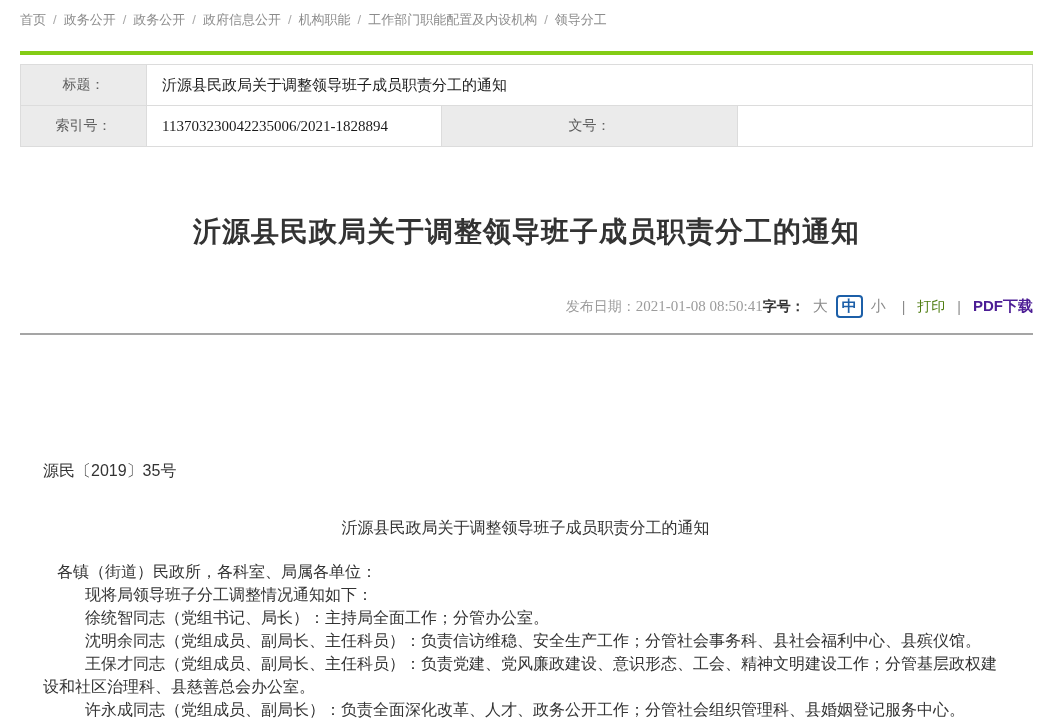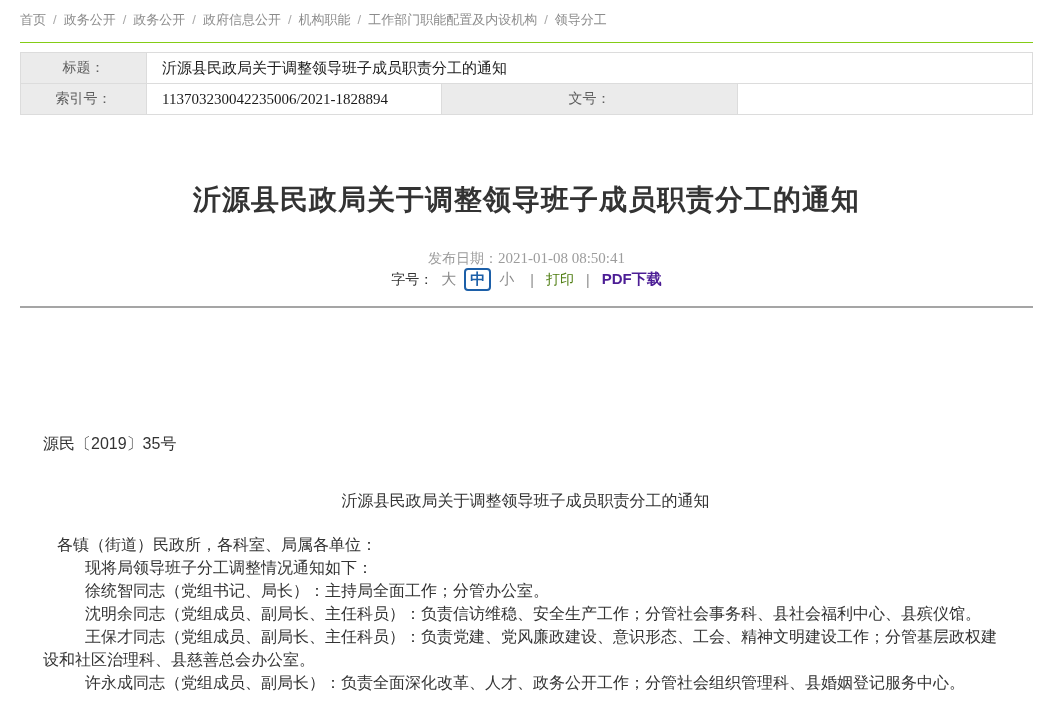--- a/index.html
+++ b/index.html
@@ -6,39 +6,39 @@
   html, body {
     width: 1053px; height: 723px;
     background: #ffffff;
     overflow: hidden;
     font-family: "Liberation Sans", "DejaVu Sans", sans-serif;
   }
   .page { width: 1053px; padding: 0 20px; }
 
   
   .breadcrumb {
-    padding: 11px 0 13px 0;
-    border-bottom: 1px solid #84cc16;
+    padding: 11px 0 22px 0;
+    border-bottom: 4px solid #84cc16;
     font-size: 13px;
     color: #8c8c8c;
     white-space: nowrap;
   }
   .bc-item { color: #8c8c8c; text-decoration: none; cursor: pointer; }
   .bc-sep { color: #a8a8a8; margin: 0 7px; }
 
   
   .info-table {
     width: 100%;
     margin-top: 9px;
     border-collapse: collapse;
     table-layout: fixed;
   }
   .info-table td {
     border: 1px solid #dcdcdc;
-    height: 31px;
+    height: 41px;
     font-size: 14px;
     vertical-align: middle;
   }
   .info-table td.label {
     background: #ebebeb;
     color: #5d5d5d;
     text-align: center;
   }
   .info-table td.value {
     background: #ffffff;
@@ -61,33 +61,32 @@
     margin-top: 66px;
     text-align: center;
     font-size: 28px;
     font-weight: bold;
     color: #333333;
     letter-spacing: 1px;
   }
 
   
   .meta-row {
-    margin-top: 31px;
+    margin-top: 44px;
     padding-bottom: 15px;
     border-bottom: 2px solid #a5a5a5;
     display: flex;
     justify-content: flex-end;
     align-items: center;
     font-size: 14px;
-    flex-direction: column;
   }
   .meta-left { color: #9c9c9c; font-size: 14px; }
   .meta-left .num { font-size: 15px; color: #9c9c9c; }
   .meta-right { display: flex; align-items: center; }
-  .fs-label { color: #333333; font-weight: normal; margin-right: 4px; }
+  .fs-label { color: #333333; font-weight: bold; margin-right: 4px; }
   .fs-opt {
     color: #8a8a8a;
     margin: 0 4px;
     cursor: pointer;
     text-decoration: none;
     font-size: 15px;
   }
   .fs-opt.active {
     color: #1c5fa8;
     border: 2px solid #1c5fa8;

